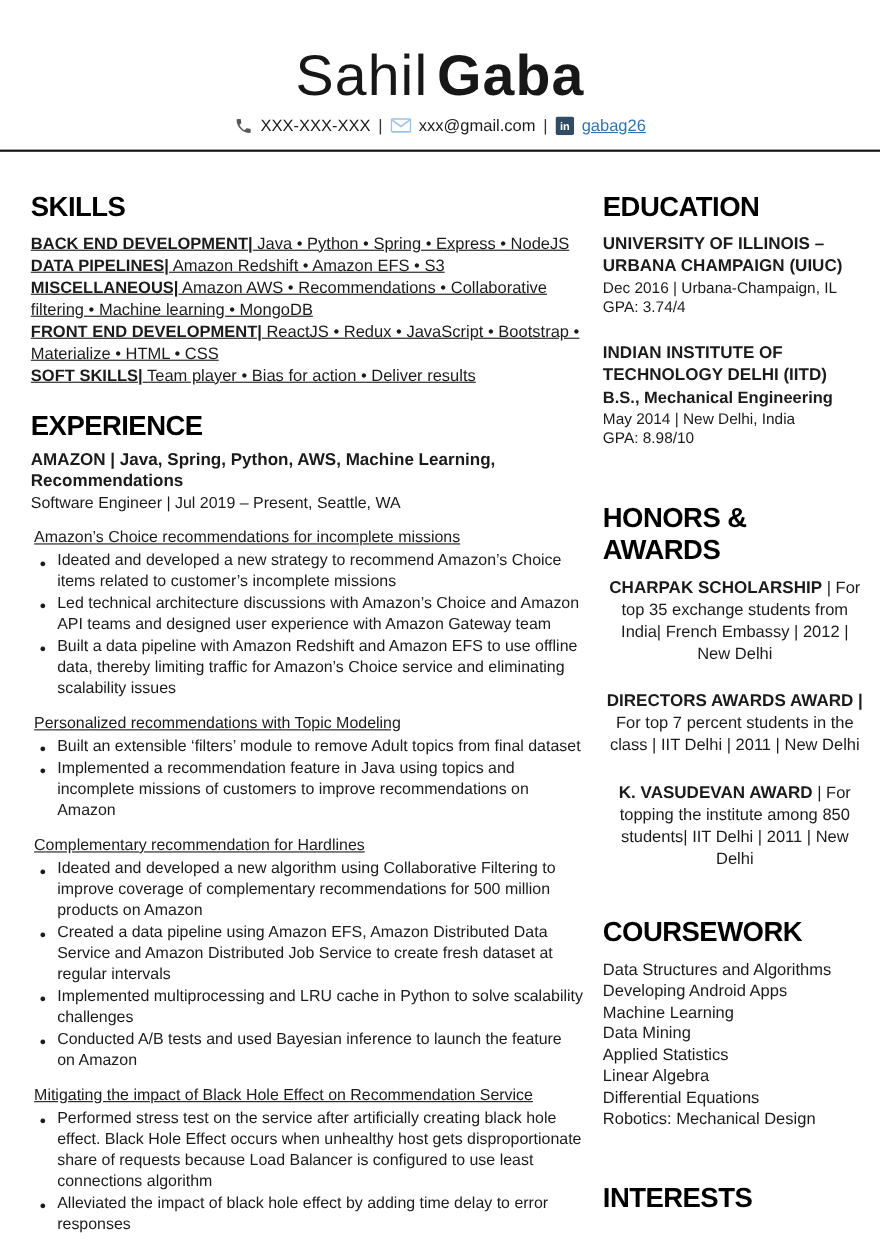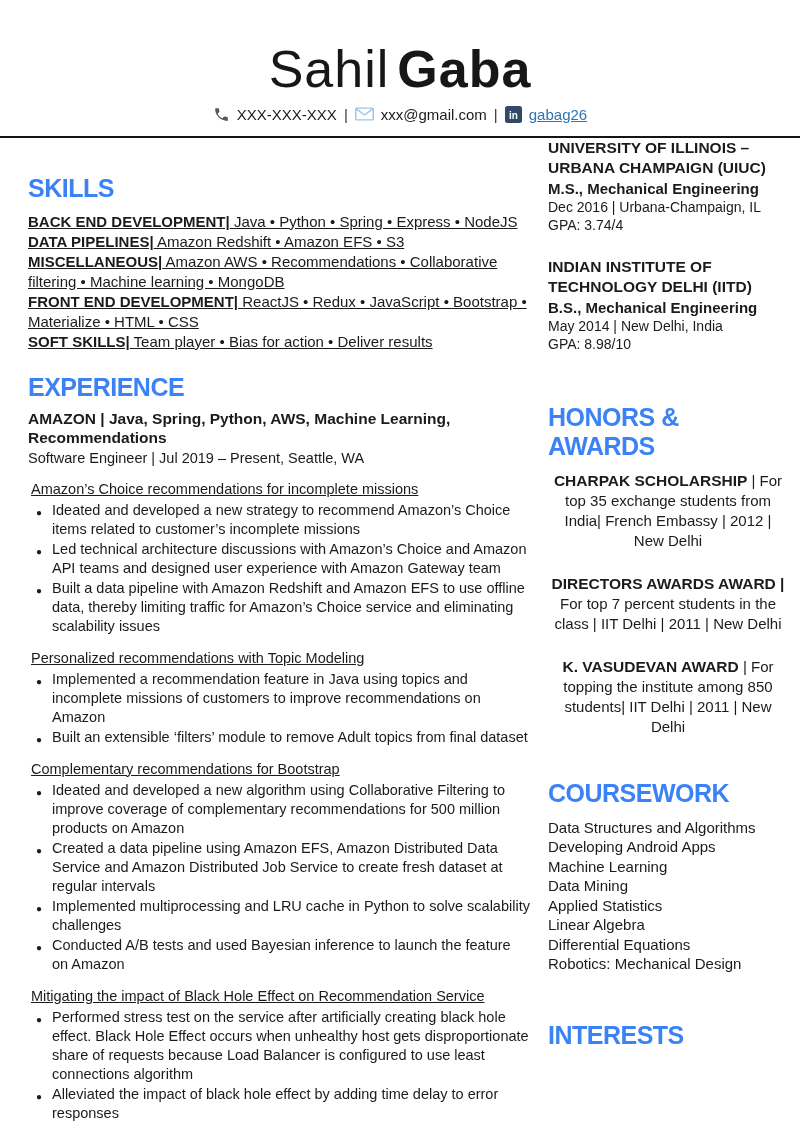--- a/index.html
+++ b/index.html
@@ -22,21 +22,21 @@
   .link { color:#2e75b6; text-decoration:underline; cursor:pointer; }
   .divider { border:none; border-top:2px solid #141414; margin:13px 0 0 0; }
 
   
   .content { display:flex; padding:0 12px 0 28px; box-sizing:border-box; }
   .col-left  { width:502px; flex-shrink:0; }
   .col-right { margin-left:18px; flex:1; min-width:0; }
 
   h2.section {
     font-size:25px; font-weight:700; letter-spacing:-0.5px;
-    margin:0 0 9px 0; color:#3b82f6;
+    margin:0 0 9px 0; color:#000000;
   }
   .mt-first { margin-top:36px !important; }
 
   
   .skill-line { font-size:15px; line-height:20px;text-decoration:underline; }
   .skill-label { font-weight:700; }
 
   
   #experience-heading { margin-top:21px; margin-bottom:7px; }
   .job-title { font-size:15.5px; font-weight:700; line-height:19px; }
@@ -120,27 +120,27 @@
           <ul class="bullets">
             <li>Ideated and developed a new strategy to recommend Amazon’s Choice items related to customer’s incomplete missions</li>
             <li>Led technical architecture discussions with Amazon’s Choice and Amazon API teams and designed user experience with Amazon Gateway team</li>
             <li>Built a data pipeline with Amazon Redshift and Amazon EFS to use offline data, thereby limiting traffic for Amazon’s Choice service and eliminating scalability issues</li>
           </ul>
         </div>
 
         <div class="proj">
           <div class="proj-title">Personalized recommendations with Topic Modeling</div>
           <ul class="bullets">
+            <li>Built an extensible ‘filters’ module to remove Adult topics from final dataset</li>
             <li>Implemented a recommendation feature in Java using topics and incomplete missions of customers to improve recommendations on Amazon</li>
-            <li>Built an extensible ‘filters’ module to remove Adult topics from final dataset</li>
-          </ul>
-        </div>
-
-        <div class="proj">
-          <div class="proj-title">Complementary recommendations for Bootstrap</div>
+          </ul>
+        </div>
+
+        <div class="proj">
+          <div class="proj-title">Complementary recommendation for Hardlines</div>
           <ul class="bullets">
             <li>Ideated and developed a new algorithm using Collaborative Filtering to improve coverage of complementary recommendations for 500 million products on Amazon</li>
             <li>Created a data pipeline using Amazon EFS, Amazon Distributed Data Service and Amazon Distributed Job Service to create fresh dataset at regular intervals</li>
             <li>Implemented multiprocessing and LRU cache in Python to solve scalability challenges</li>
             <li>Conducted A/B tests and used Bayesian inference to launch the feature on Amazon</li>
           </ul>
         </div>
 
         <div class="proj">
           <div class="proj-title">Mitigating the impact of Black Hole Effect on Recommendation Service</div>
@@ -149,24 +149,24 @@
             <li>Alleviated the impact of black hole effect by adding time delay to error responses</li>
           </ul>
         </div>
 
       </div>
 
     </div>
 
     <div class="col-right">
 
+      <h2 class="section mt-first">EDUCATION</h2>
 
       <div class="edu-block">
         <div class="edu-name">UNIVERSITY OF ILLINOIS – URBANA CHAMPAIGN (UIUC)</div>
-        <div class="edu-degree">M.S., Mechanical Engineering</div>
         <div class="edu-meta">Dec 2016 | Urbana-Champaign, IL</div>
         <div class="edu-meta">GPA: 3.74/4</div>
       </div>
 
       <div class="edu-block">
         <div class="edu-name">INDIAN INSTITUTE OF TECHNOLOGY DELHI (IITD)</div>
         <div class="edu-degree">B.S., Mechanical Engineering</div>
         <div class="edu-meta">May 2014 | New Delhi, India</div>
         <div class="edu-meta">GPA: 8.98/10</div>
       </div>

